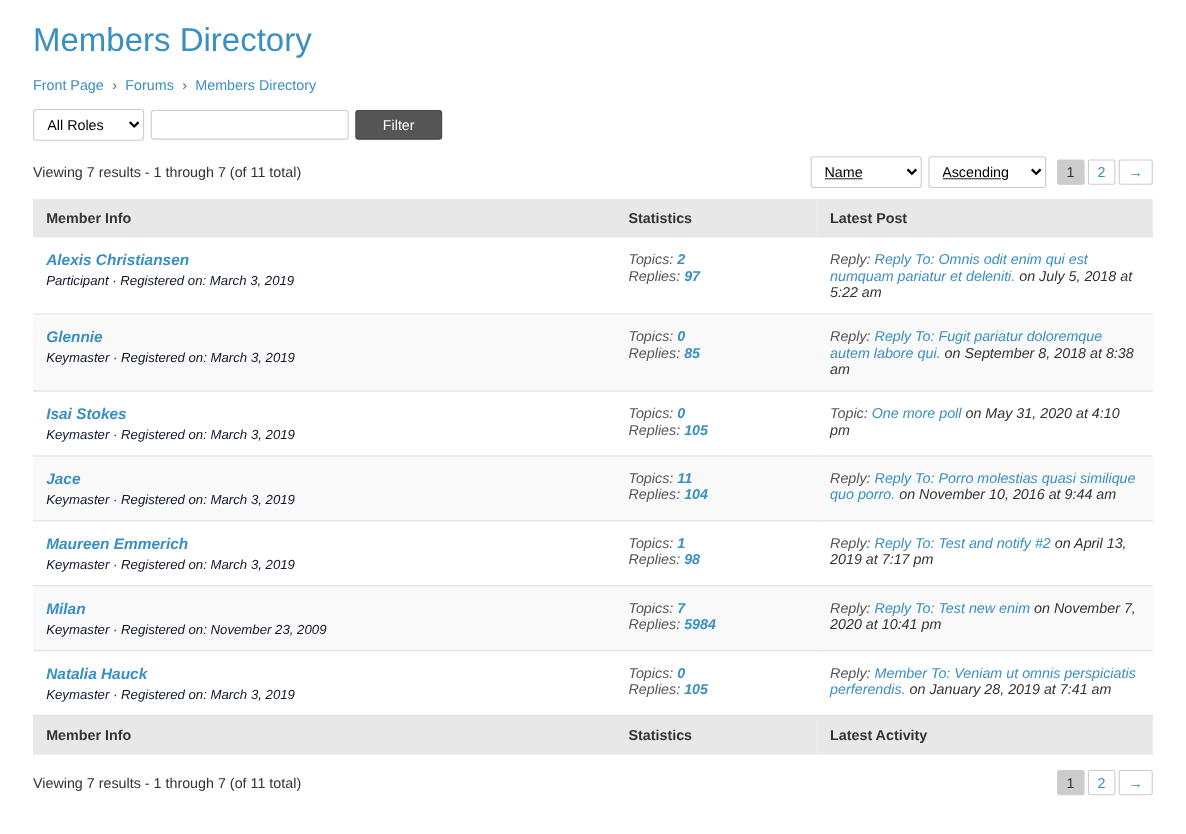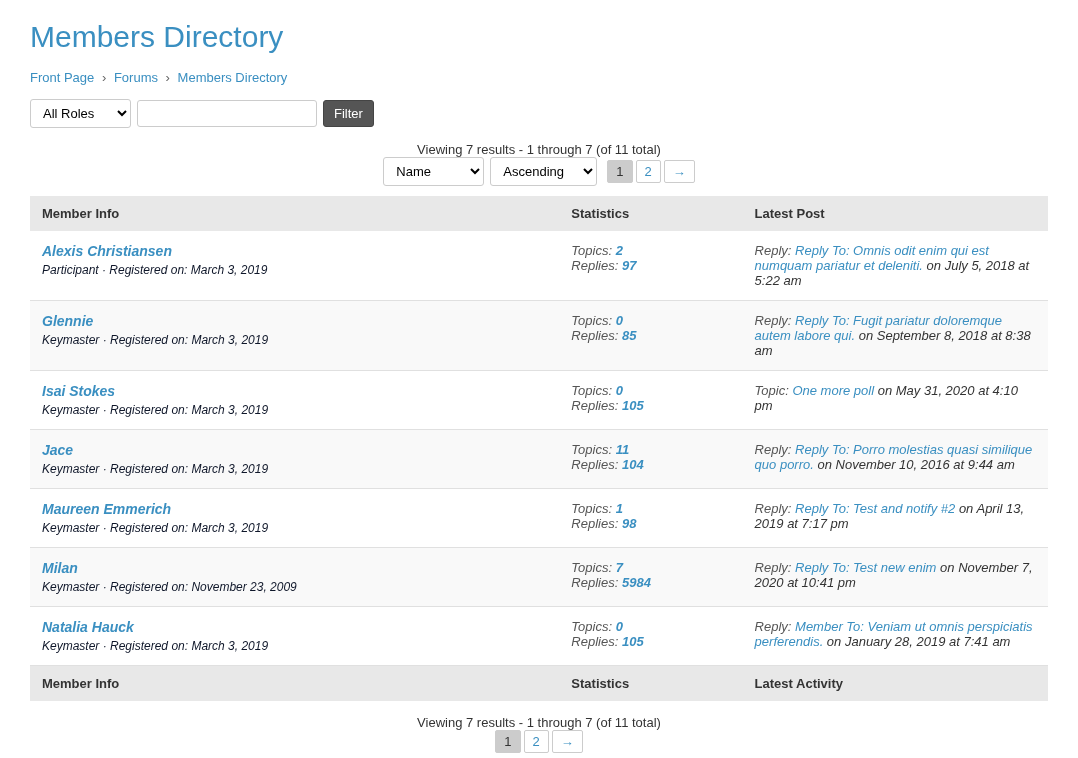--- a/index.html
+++ b/index.html
@@ -7,25 +7,25 @@
 
     h1.page-title { font-size: 30px; font-weight: 300; color: #3a8fc1; margin-bottom: 16px; }
 
     .breadcrumb { font-size: 13px; margin-bottom: 14px; color: #666; }
     .breadcrumb a { color: #3a8fc1; text-decoration: none; }
     .breadcrumb span { color: #666; margin: 0 4px; }
 
     .filter-bar { display: flex; align-items: center; gap: 6px; margin-bottom: 14px; }
     .filter-bar select { padding: 5px 8px; border: 1px solid #ccc; border-radius: 3px; font-size: 13px; background: #fff; cursor: pointer; }
     .filter-bar input[type="text"] { padding: 5px 8px; border: 1px solid #ccc; border-radius: 3px; font-size: 13px; width: 180px; }
-    .filter-bar button { padding: 5px 10px; background: #555; color: #fff; border: 1px solid #444; border-radius: 3px; font-size: 13px; cursor: pointer; }
-
-    .top-bar { display: flex; justify-content: space-between; align-items: center; margin-bottom: 10px; flex-direction: column; }
+    .filter-bar button { padding: 5px 24px; background: #555; color: #fff; border: 1px solid #444; border-radius: 3px; font-size: 13px; cursor: pointer; }
+
+    .top-bar { display: flex; justify-content: space-between; align-items: center; margin-bottom: 10px; }
     .results-text { font-size: 13px; color: #333; }
-    .sort-bar { display: flex; align-items: flex-start; gap: 6px; }
+    .sort-bar { display: flex; align-items: flex-start; gap: 6px; text-decoration: underline; }
     .sort-bar select { padding: 5px 8px; border: 1px solid #ccc; border-radius: 3px; font-size: 13px; background: #fff; cursor: pointer; }
 
     .pagination { display: flex; align-items: center; gap: 3px; }
     .pagination a, .pagination span { display: inline-block; padding: 3px 8px; border: 1px solid #ccc; font-size: 13px; text-decoration: none; color: #3a8fc1; background: #fff; border-radius: 2px; cursor: pointer; }
     .pagination a.current, .pagination span.current { background: #ccc; color: #333; border-color: #ccc; }
 
     table { width: 100%; border-collapse: collapse; margin-bottom: 14px; }
     thead tr, tfoot tr { background: #e8e8e8; }
     thead th, tfoot th { text-align: left; padding: 10px 12px; font-weight: 600; font-size: 13px; color: #333; }
     tbody tr { border-bottom: 1px solid #e0e0e0; font-style: italic; }

